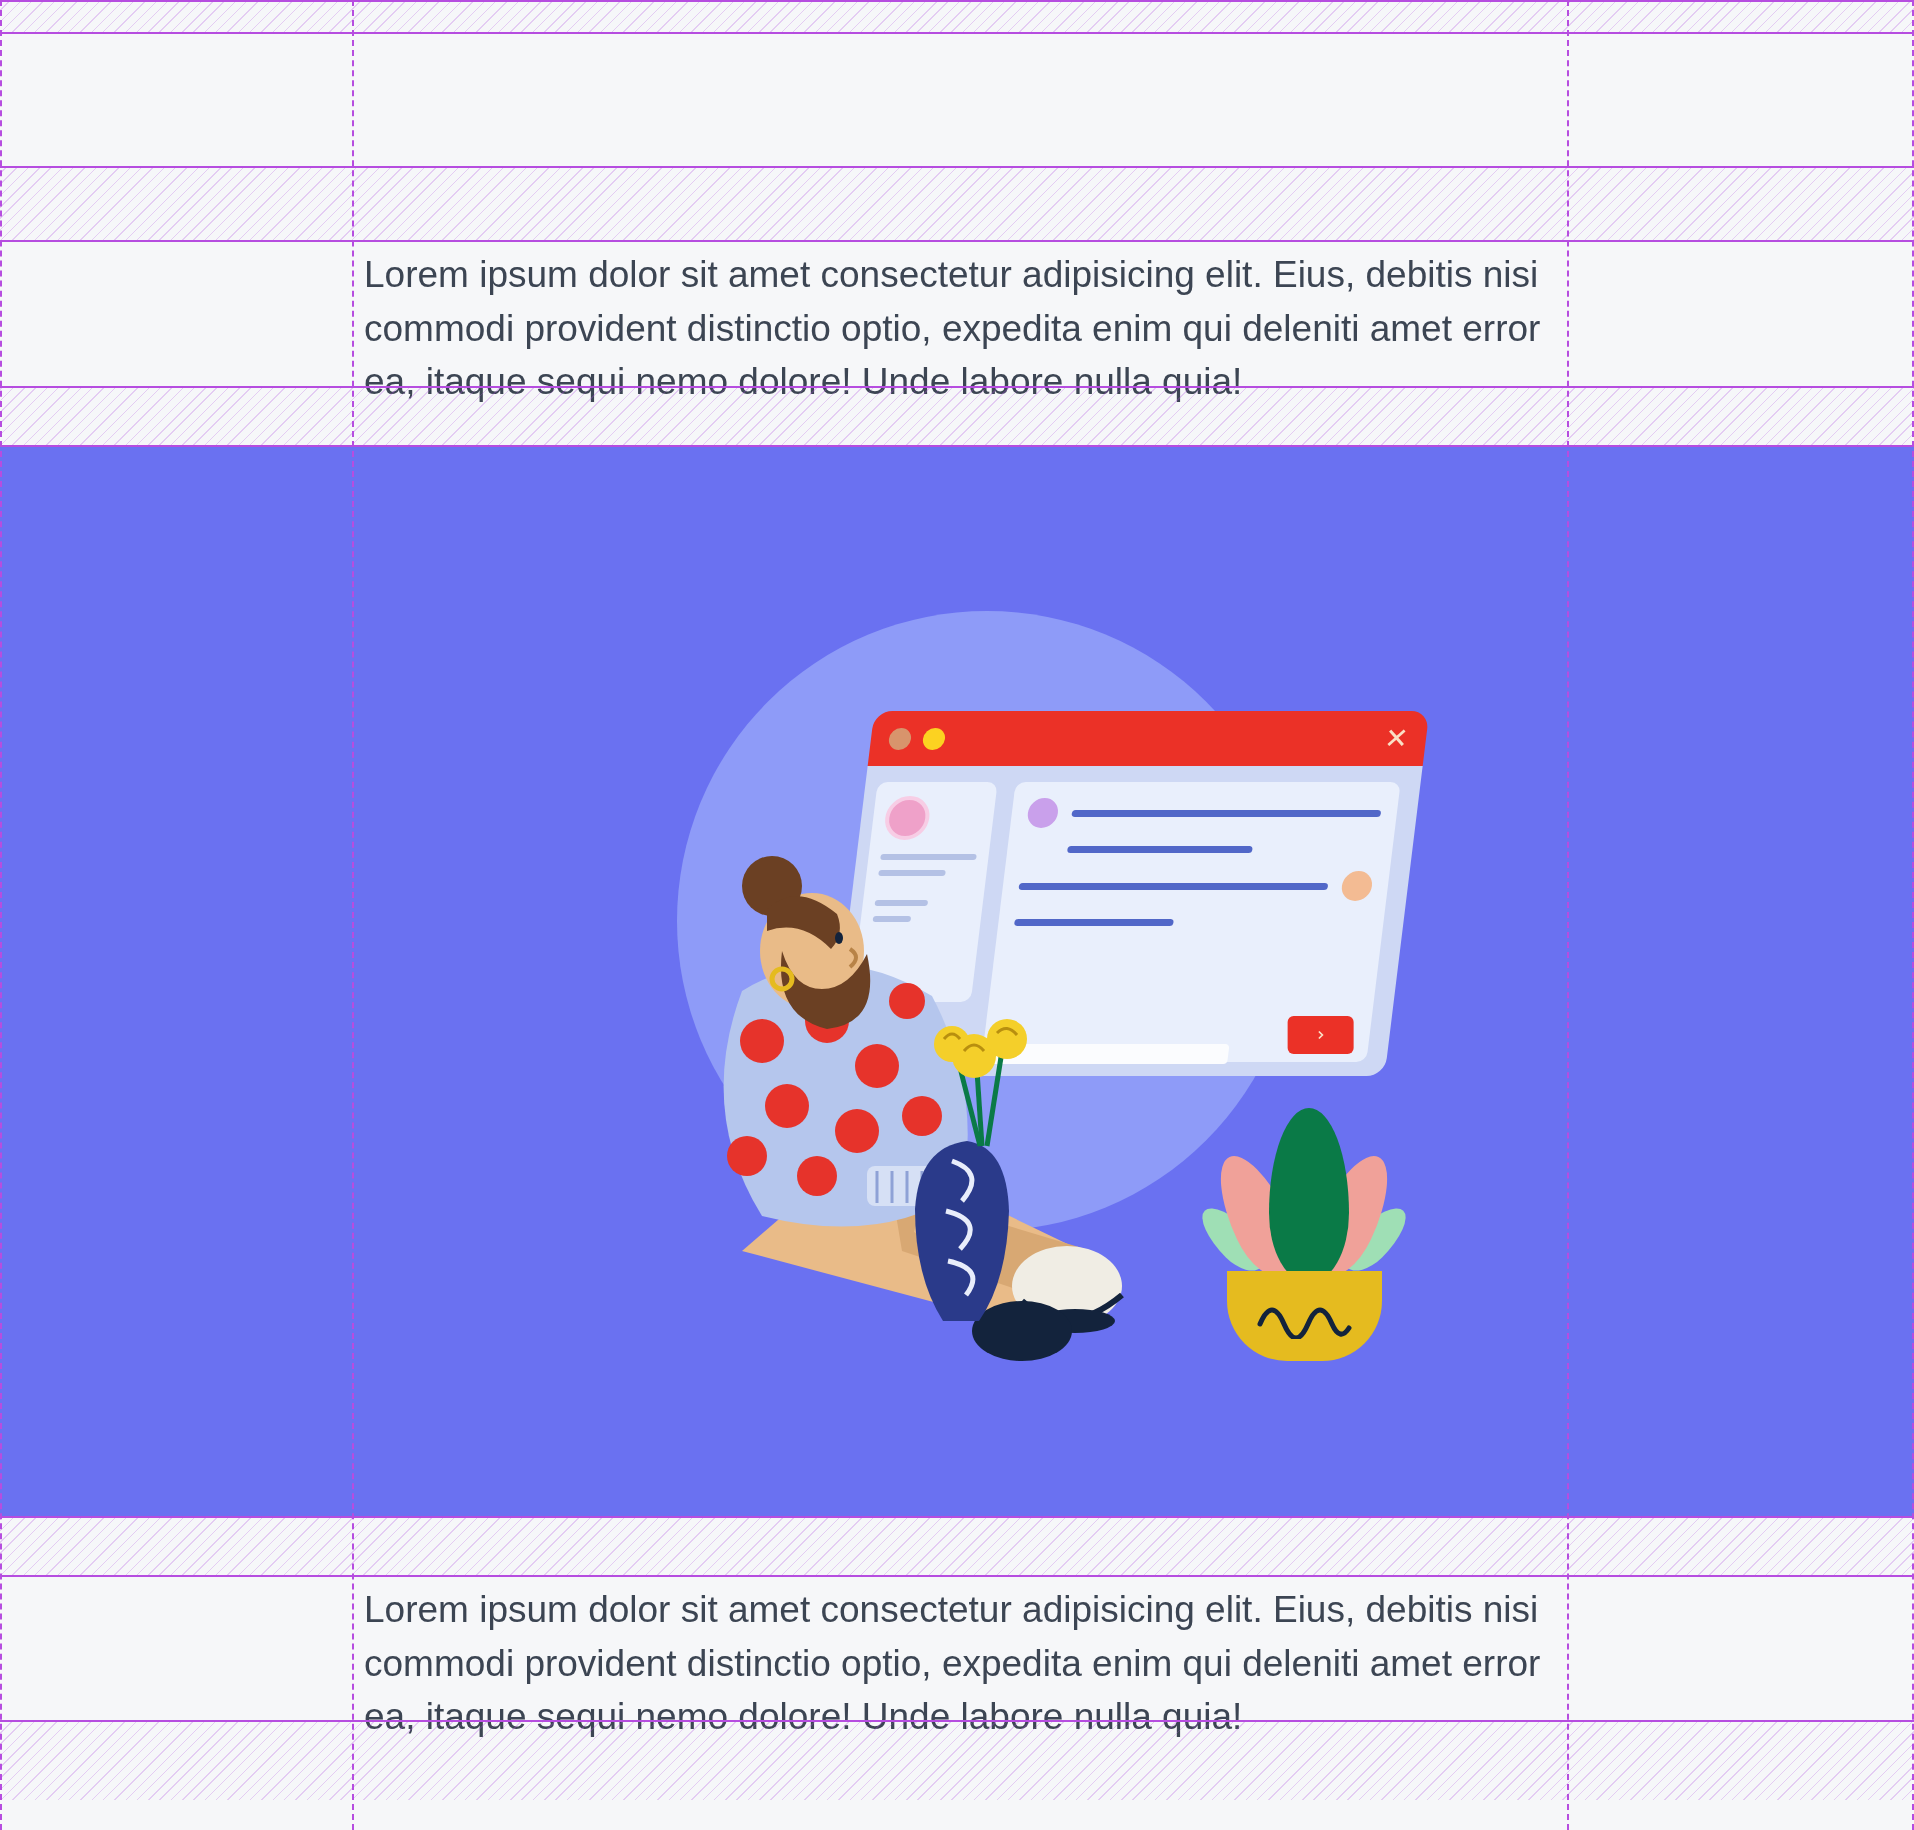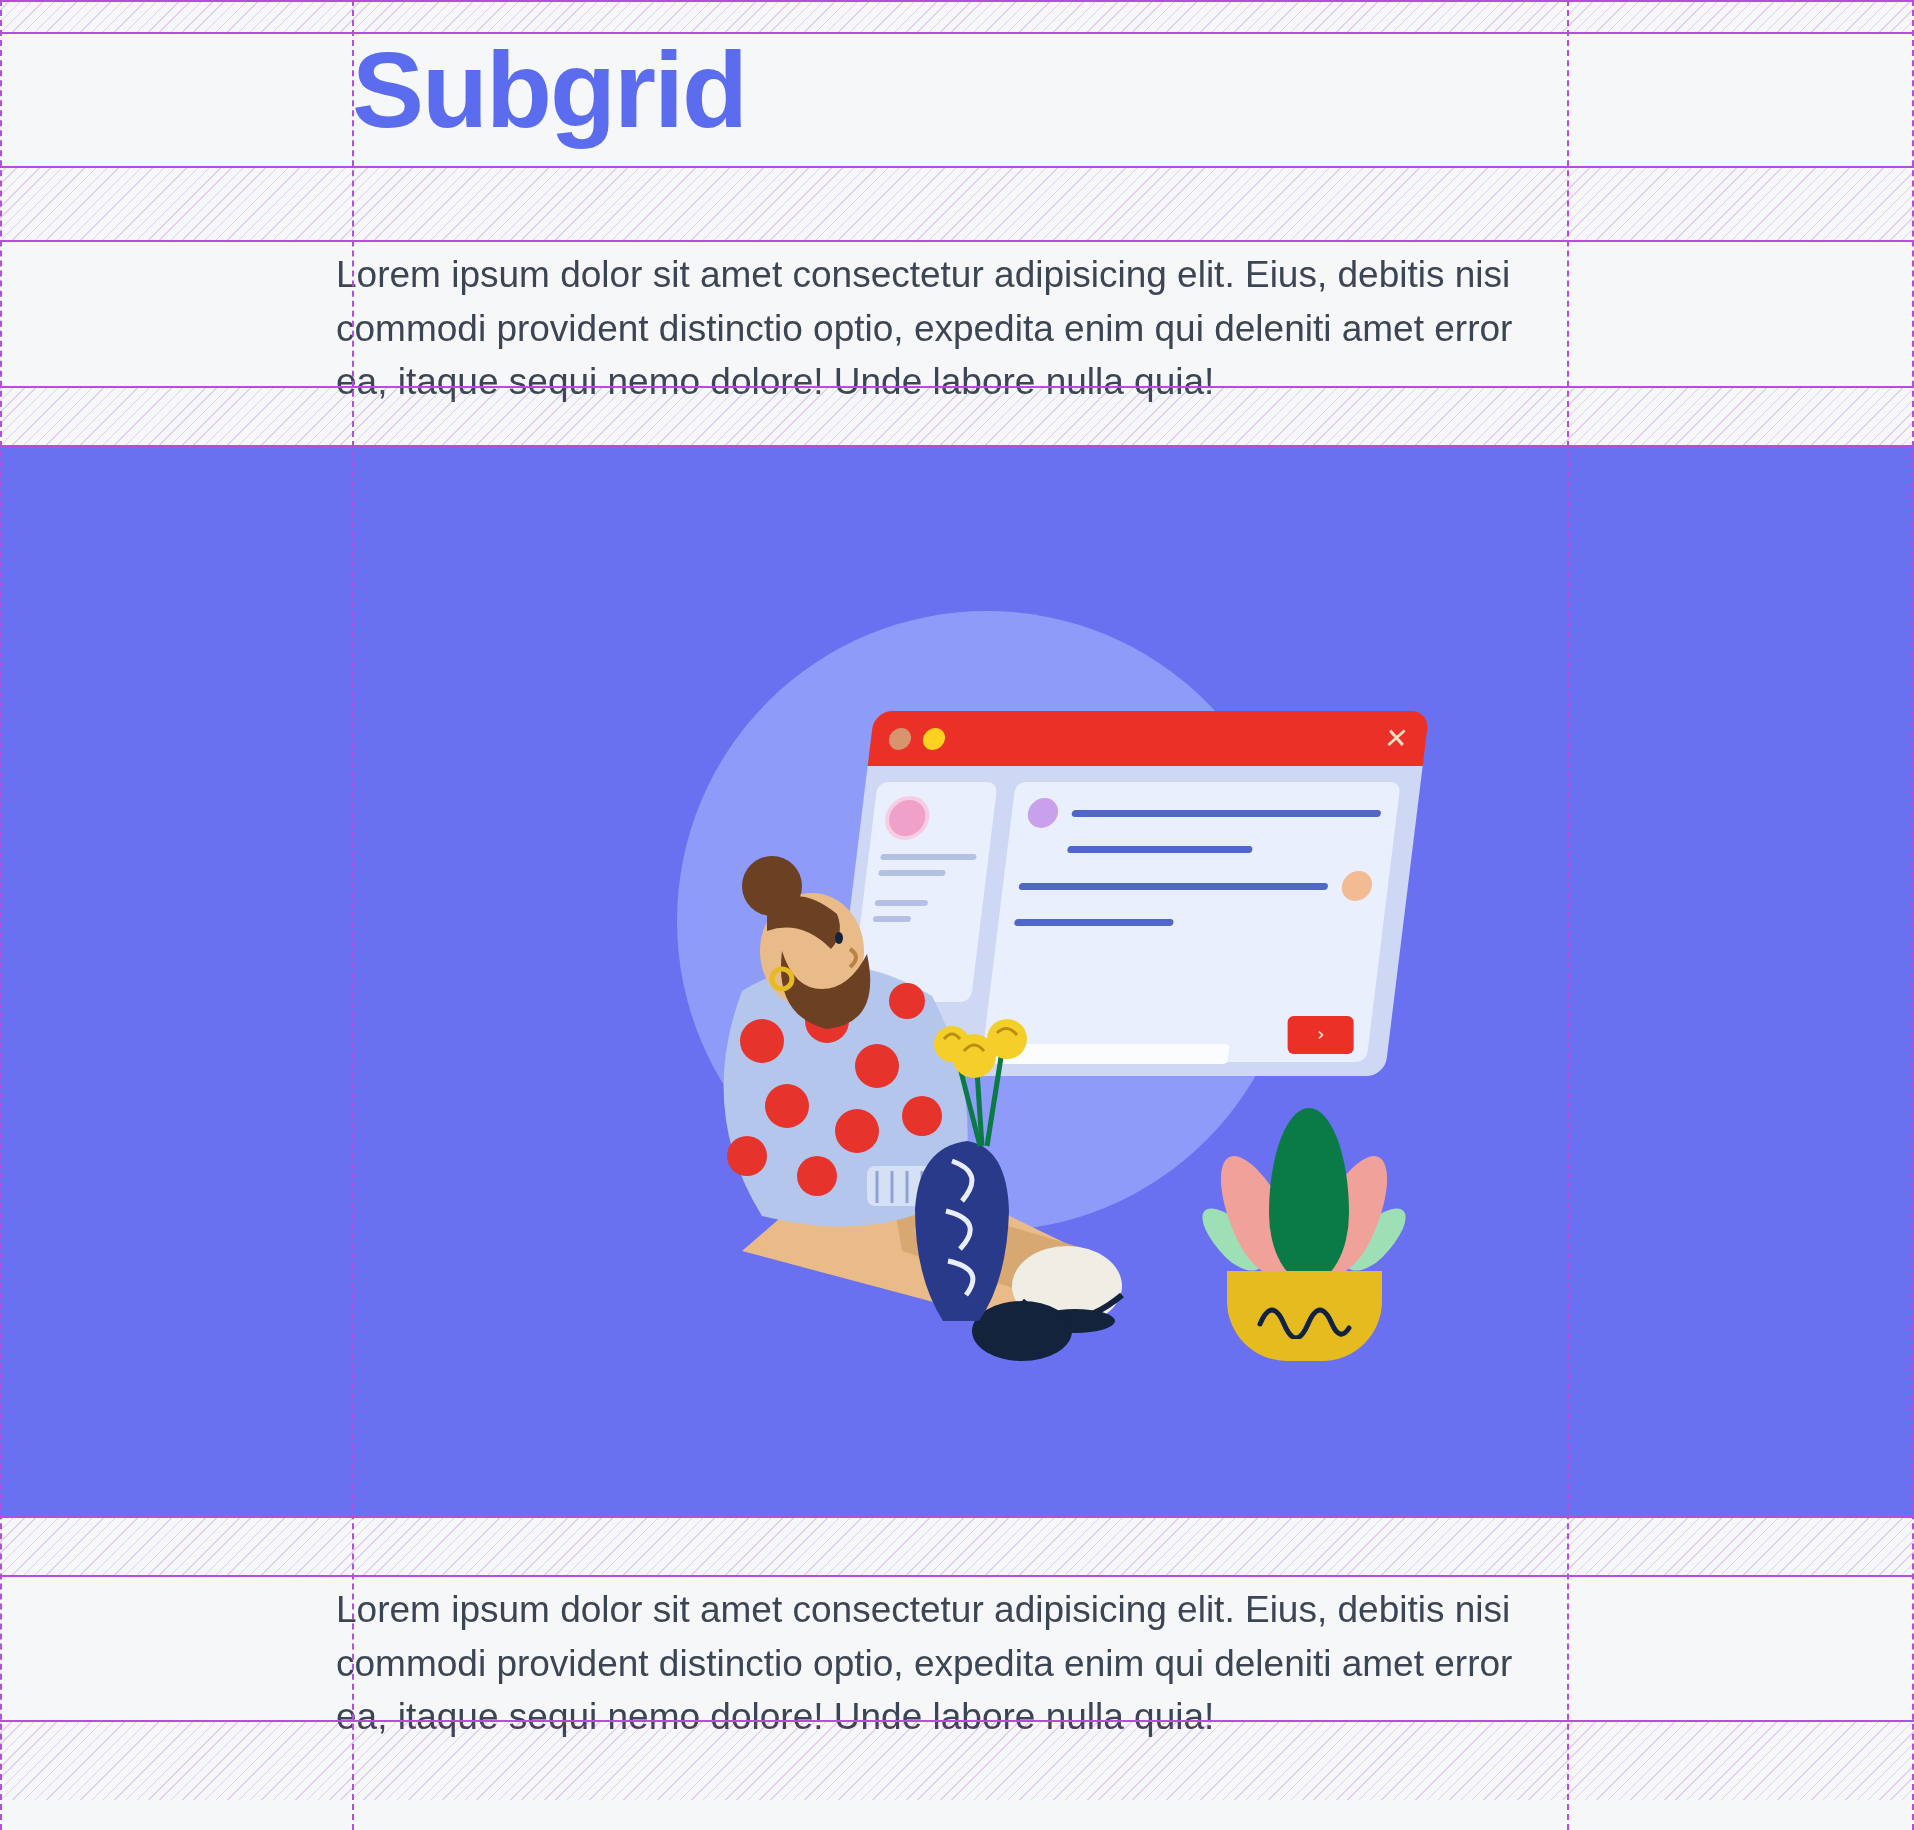--- a/index.html
+++ b/index.html
@@ -83,21 +83,21 @@
       top: 36px;
       font-size: 108px;
       font-weight: 900;
       color: #5b6cee;
       letter-spacing: -2px;
       line-height: 1;
     }
 
     .para {
       position: absolute;
-      left: 336px;
+      left: 364px;
       width: 1218px;
       font-size: 37px;
       line-height: 1.45;
       color: #3c4553;
       font-weight: 400;
     }
 
     .para1 { top: 248px; }
     .para2 { top: 1583px; }
 
@@ -341,21 +341,20 @@
       background: #9fdfb5;
       right: 4px;
       bottom: 82px;
       transform: rotate(45deg);
     }
   </style>
 </head>
 <body>
 
 <div class="content">
-  <h1 class="heading">Subgrid</h1>
 
   <p class="para para1">Lorem ipsum dolor sit amet consectetur adipisicing elit. Eius, debitis nisi commodi provident distinctio optio, expedita enim qui deleniti amet error ea, itaque sequi nemo dolore! Unde labore nulla quia!</p>
 
   <div class="hero">
     <div class="illus">
       <div class="big-circle"></div>
 
       <div class="browser">
         <div class="browser-bar">
           <span class="dot dot-orange"></span>

